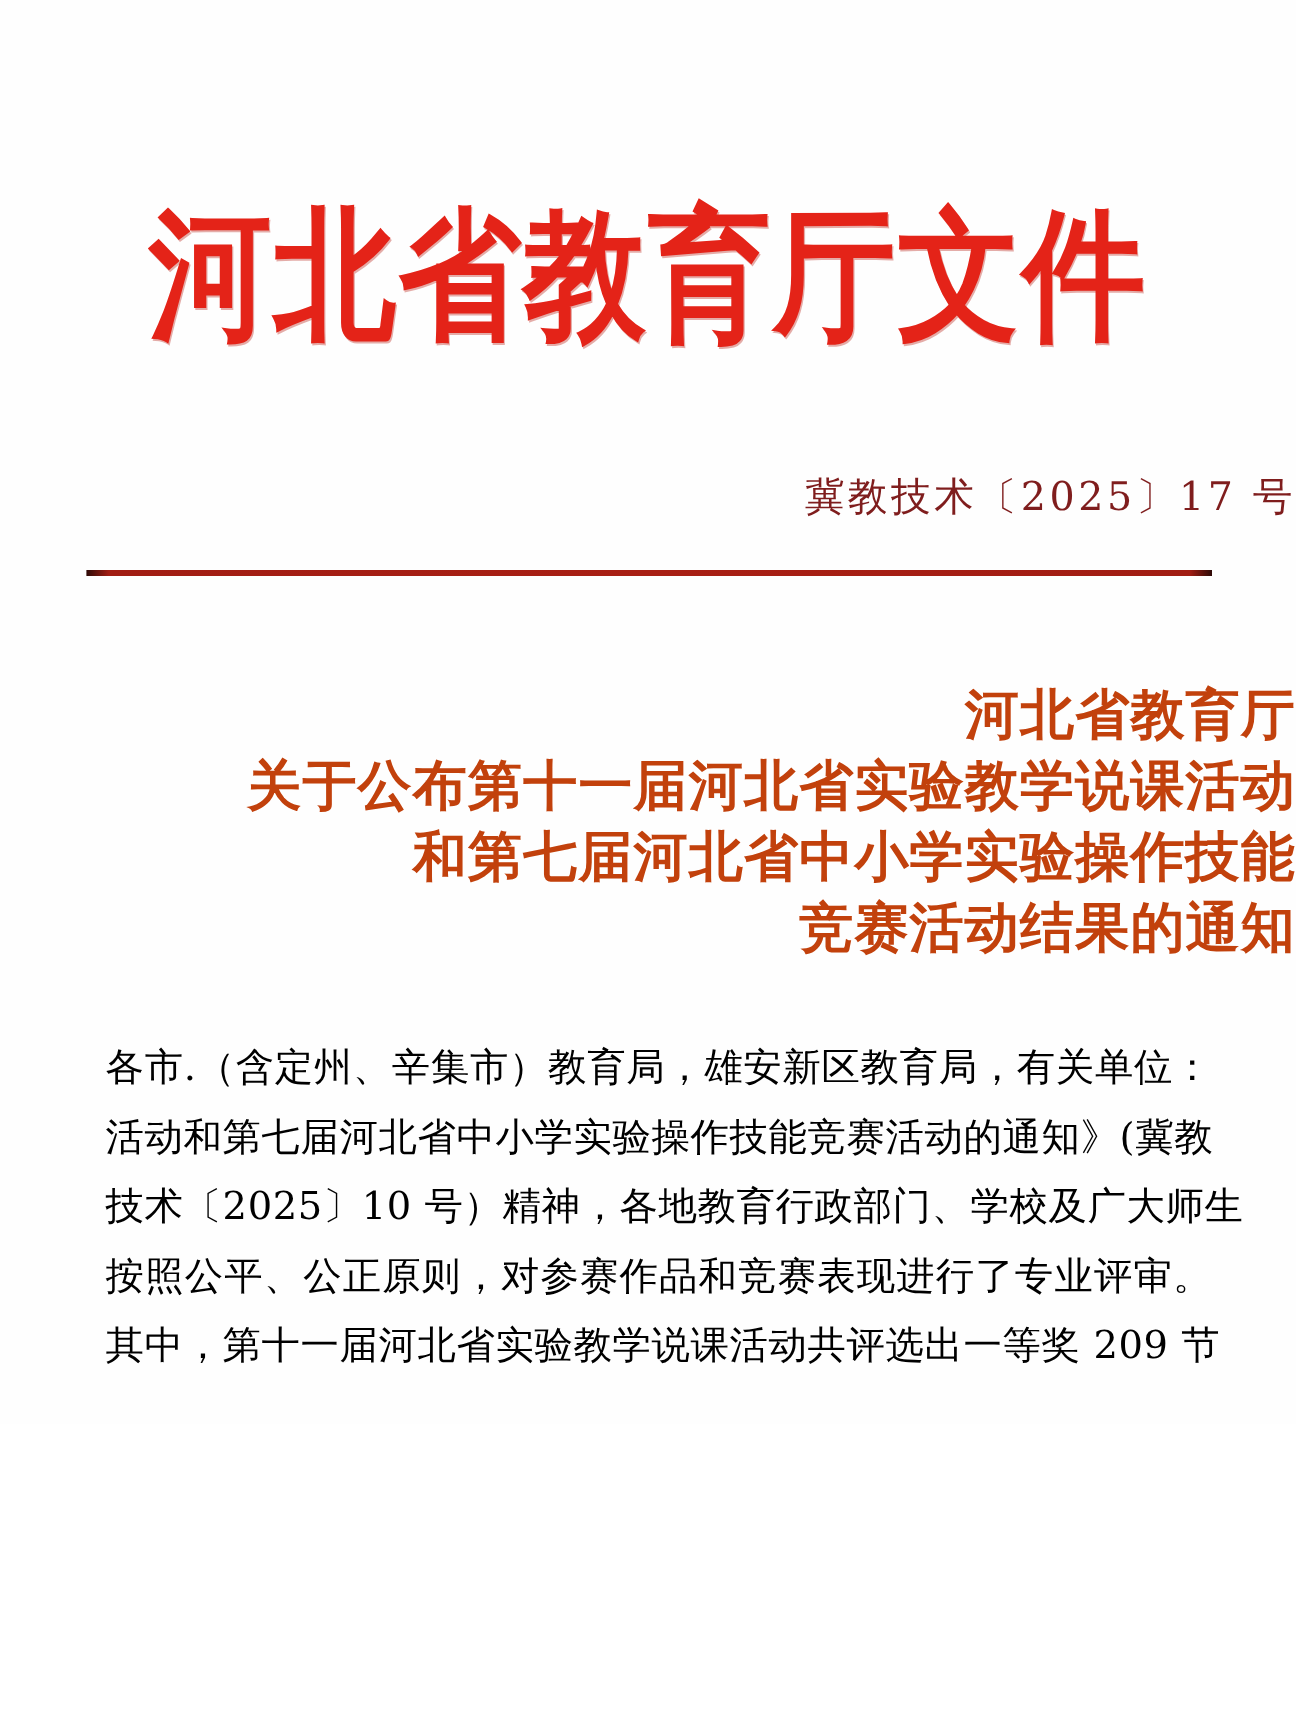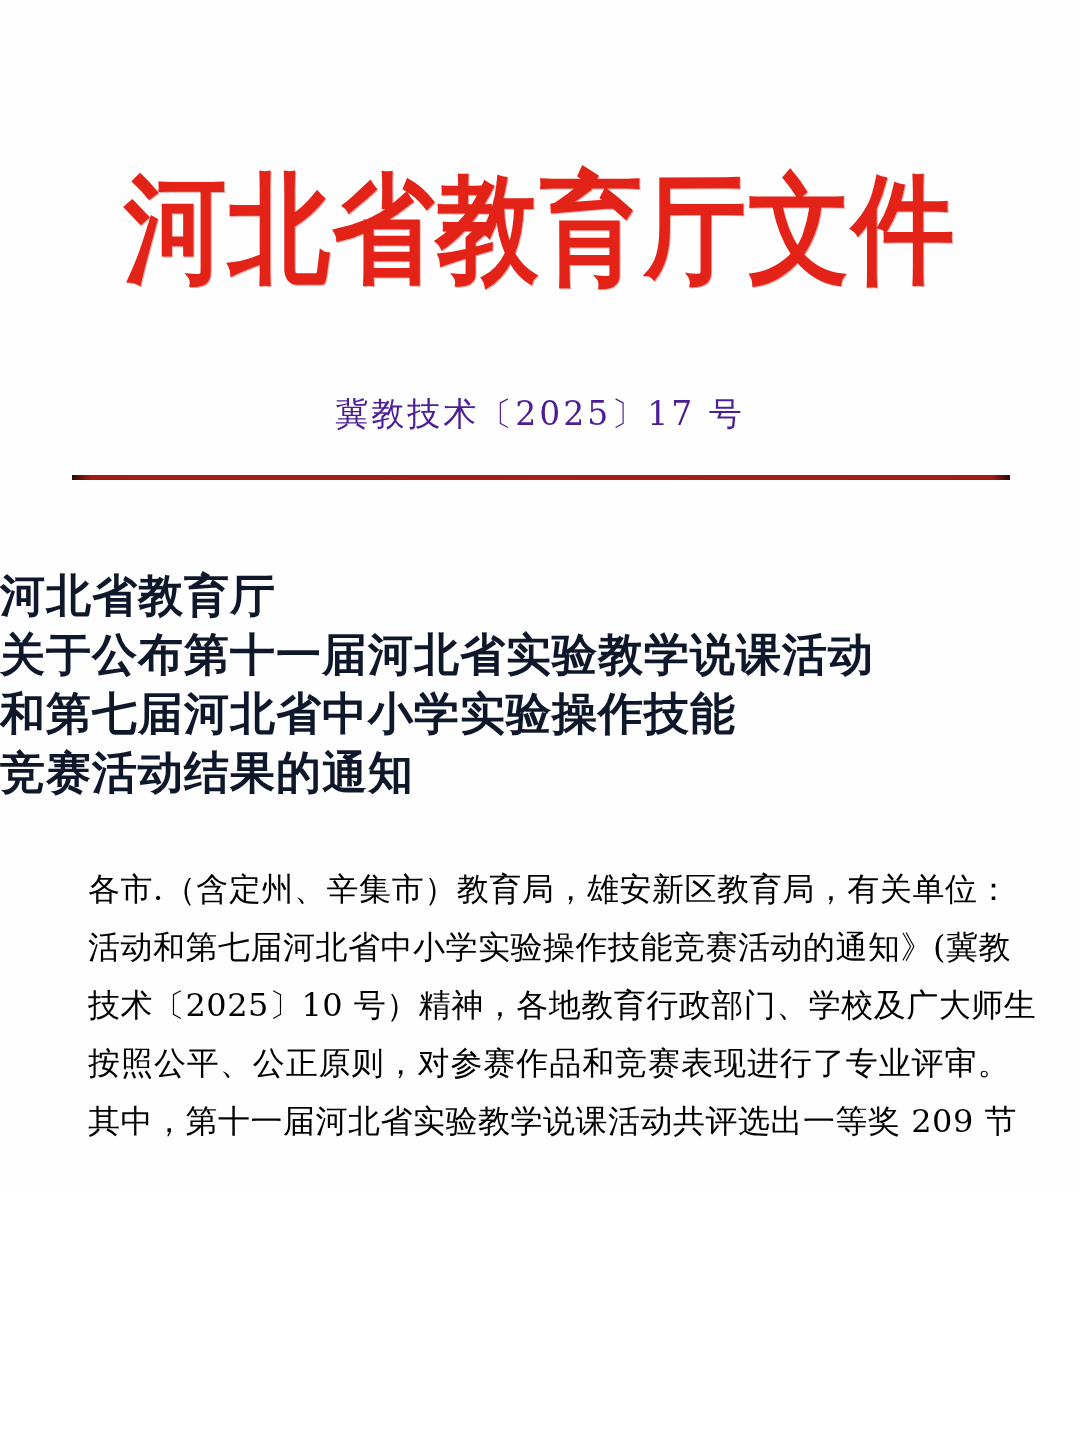--- a/index.html
+++ b/index.html
@@ -30,45 +30,45 @@
     transform: scaleY(1.16);
     transform-origin: top center;
     text-shadow: 1px 1px 0 rgba(180, 20, 10, 0.35);
   }
   
   .doc-number {
     position: absolute;
     top: 392px;
     left: 0;
     right: 0;
-    text-align: center;
+    text-align: right;
     font-size: 33px;
     letter-spacing: 3px;
-    color: #4c1d95;
+    color: #7f1d1d;
   }
   
   .red-rule {
     position: absolute;
     top: 475px;
     left: 72px;
     width: 938px;
     height: 5px;
     background: linear-gradient(to right, #2e0a07 0%, #a11d13 2%, #a81f14 50%, #a11d13 98%, #2e0a07 100%);
   }
   
   .notice-title {
     position: absolute;
     top: 566px;
     left: 0;
     right: 0;
-    text-align: left;
+    text-align: right;
     font-size: 45px;
     line-height: 59px;
     font-weight: 700;
-    color: #0f172a;
+    color: #c2410c;
     letter-spacing: 1px;
   }
   
   .notice-body {
     position: absolute;
     top: 860px;
     left: 88px;
     width: 922px;
     font-size: 32px;
     line-height: 58px;

